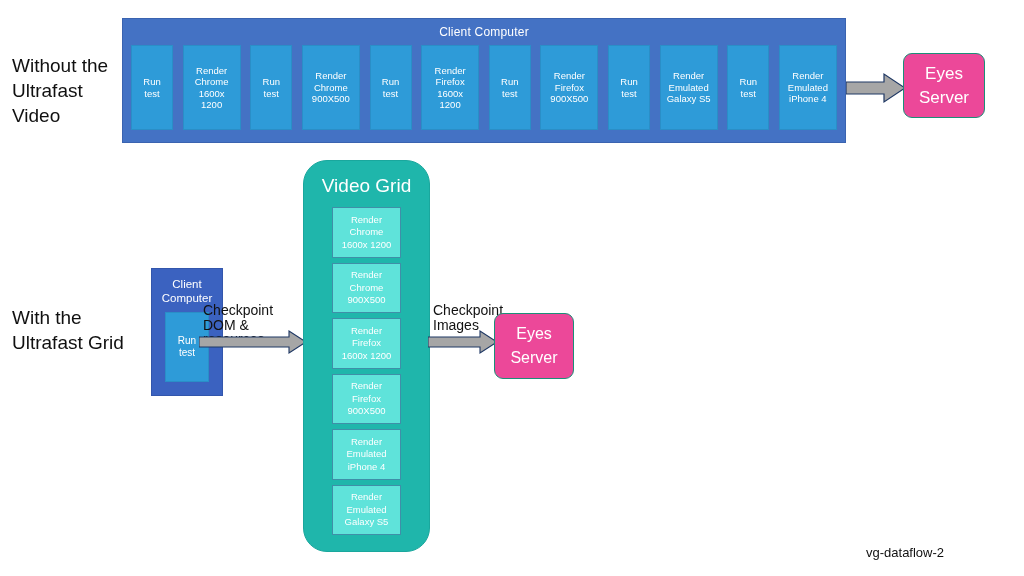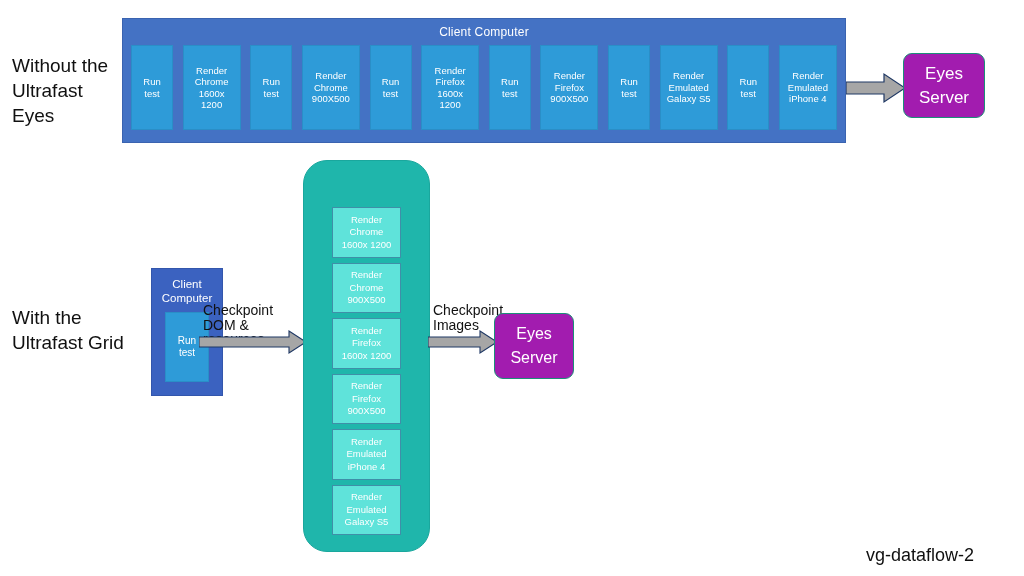--- a/index.html
+++ b/index.html
@@ -65,21 +65,21 @@
     text-align: center;
     padding: 2px 3px;
     box-sizing: border-box;
     white-space: pre-line;
   }
   .task-box.run { flex: 0 0 42px; }
   .task-box.render { flex: 0 0 58px; }
 
   
   .eyes-server {
-    background: #a21caf;
+    background: #ec4899;
     border: 1.5px solid #1b8f78;
     border-radius: 9px;
     color: #ffffff;
     display: flex;
     align-items: center;
     justify-content: center;
     text-align: center;
     white-space: pre-line;
     line-height: 24px;
   }
@@ -168,29 +168,29 @@
   
   .flow-label {
     font-size: 14px;
     line-height: 14.5px;
     color: #111111;
     white-space: pre-line;
   }
 
   
   .caption {
-    font-size: 18px;
+    font-size: 13px;
     color: #101010;
   }
 </style>
 </head>
 <body>
 
 <div class="abs side-label" style="left:12px; top:53px; width:115px;">Without the
-Ultrafast Eyes</div>
+Ultrafast Video</div>
 
 <div class="abs client-bar" style="left:122px; top:18px; width:724px; height:125px;">
   <div class="client-bar-title">Client Computer</div>
   <div class="task-row">
     <div class="task-box run">Run
 test</div>
     <div class="task-box render">Render
 Chrome
 1600x
 1200</div>
@@ -243,20 +243,21 @@
 <div class="abs flow-label" style="left:203px; top:303px; width:118px;">Checkpoint
 DOM &amp; resources,…</div>
 
 <div class="abs arrow" style="left:199px; top:330px; width:108px; height:24px;">
   <svg width="108" height="24" viewBox="0 0 108 24">
     <polygon points="0,7 90,7 90,1 107,12 90,23 90,17 0,17" fill="#A6A6A6" stroke="#1F3864" stroke-width="1.1"></polygon>
   </svg>
 </div>
 
 <div class="abs video-grid" style="left:303px; top:160px; width:127px; height:392px;">
+  <div class="video-grid-title">Video Grid</div>
   <div class="render-col">
     <div class="render-box">Render
 Chrome
 1600x 1200</div>
     <div class="render-box">Render
 Chrome
 900X500</div>
     <div class="render-box">Render
 Firefox
 1600x 1200</div>

